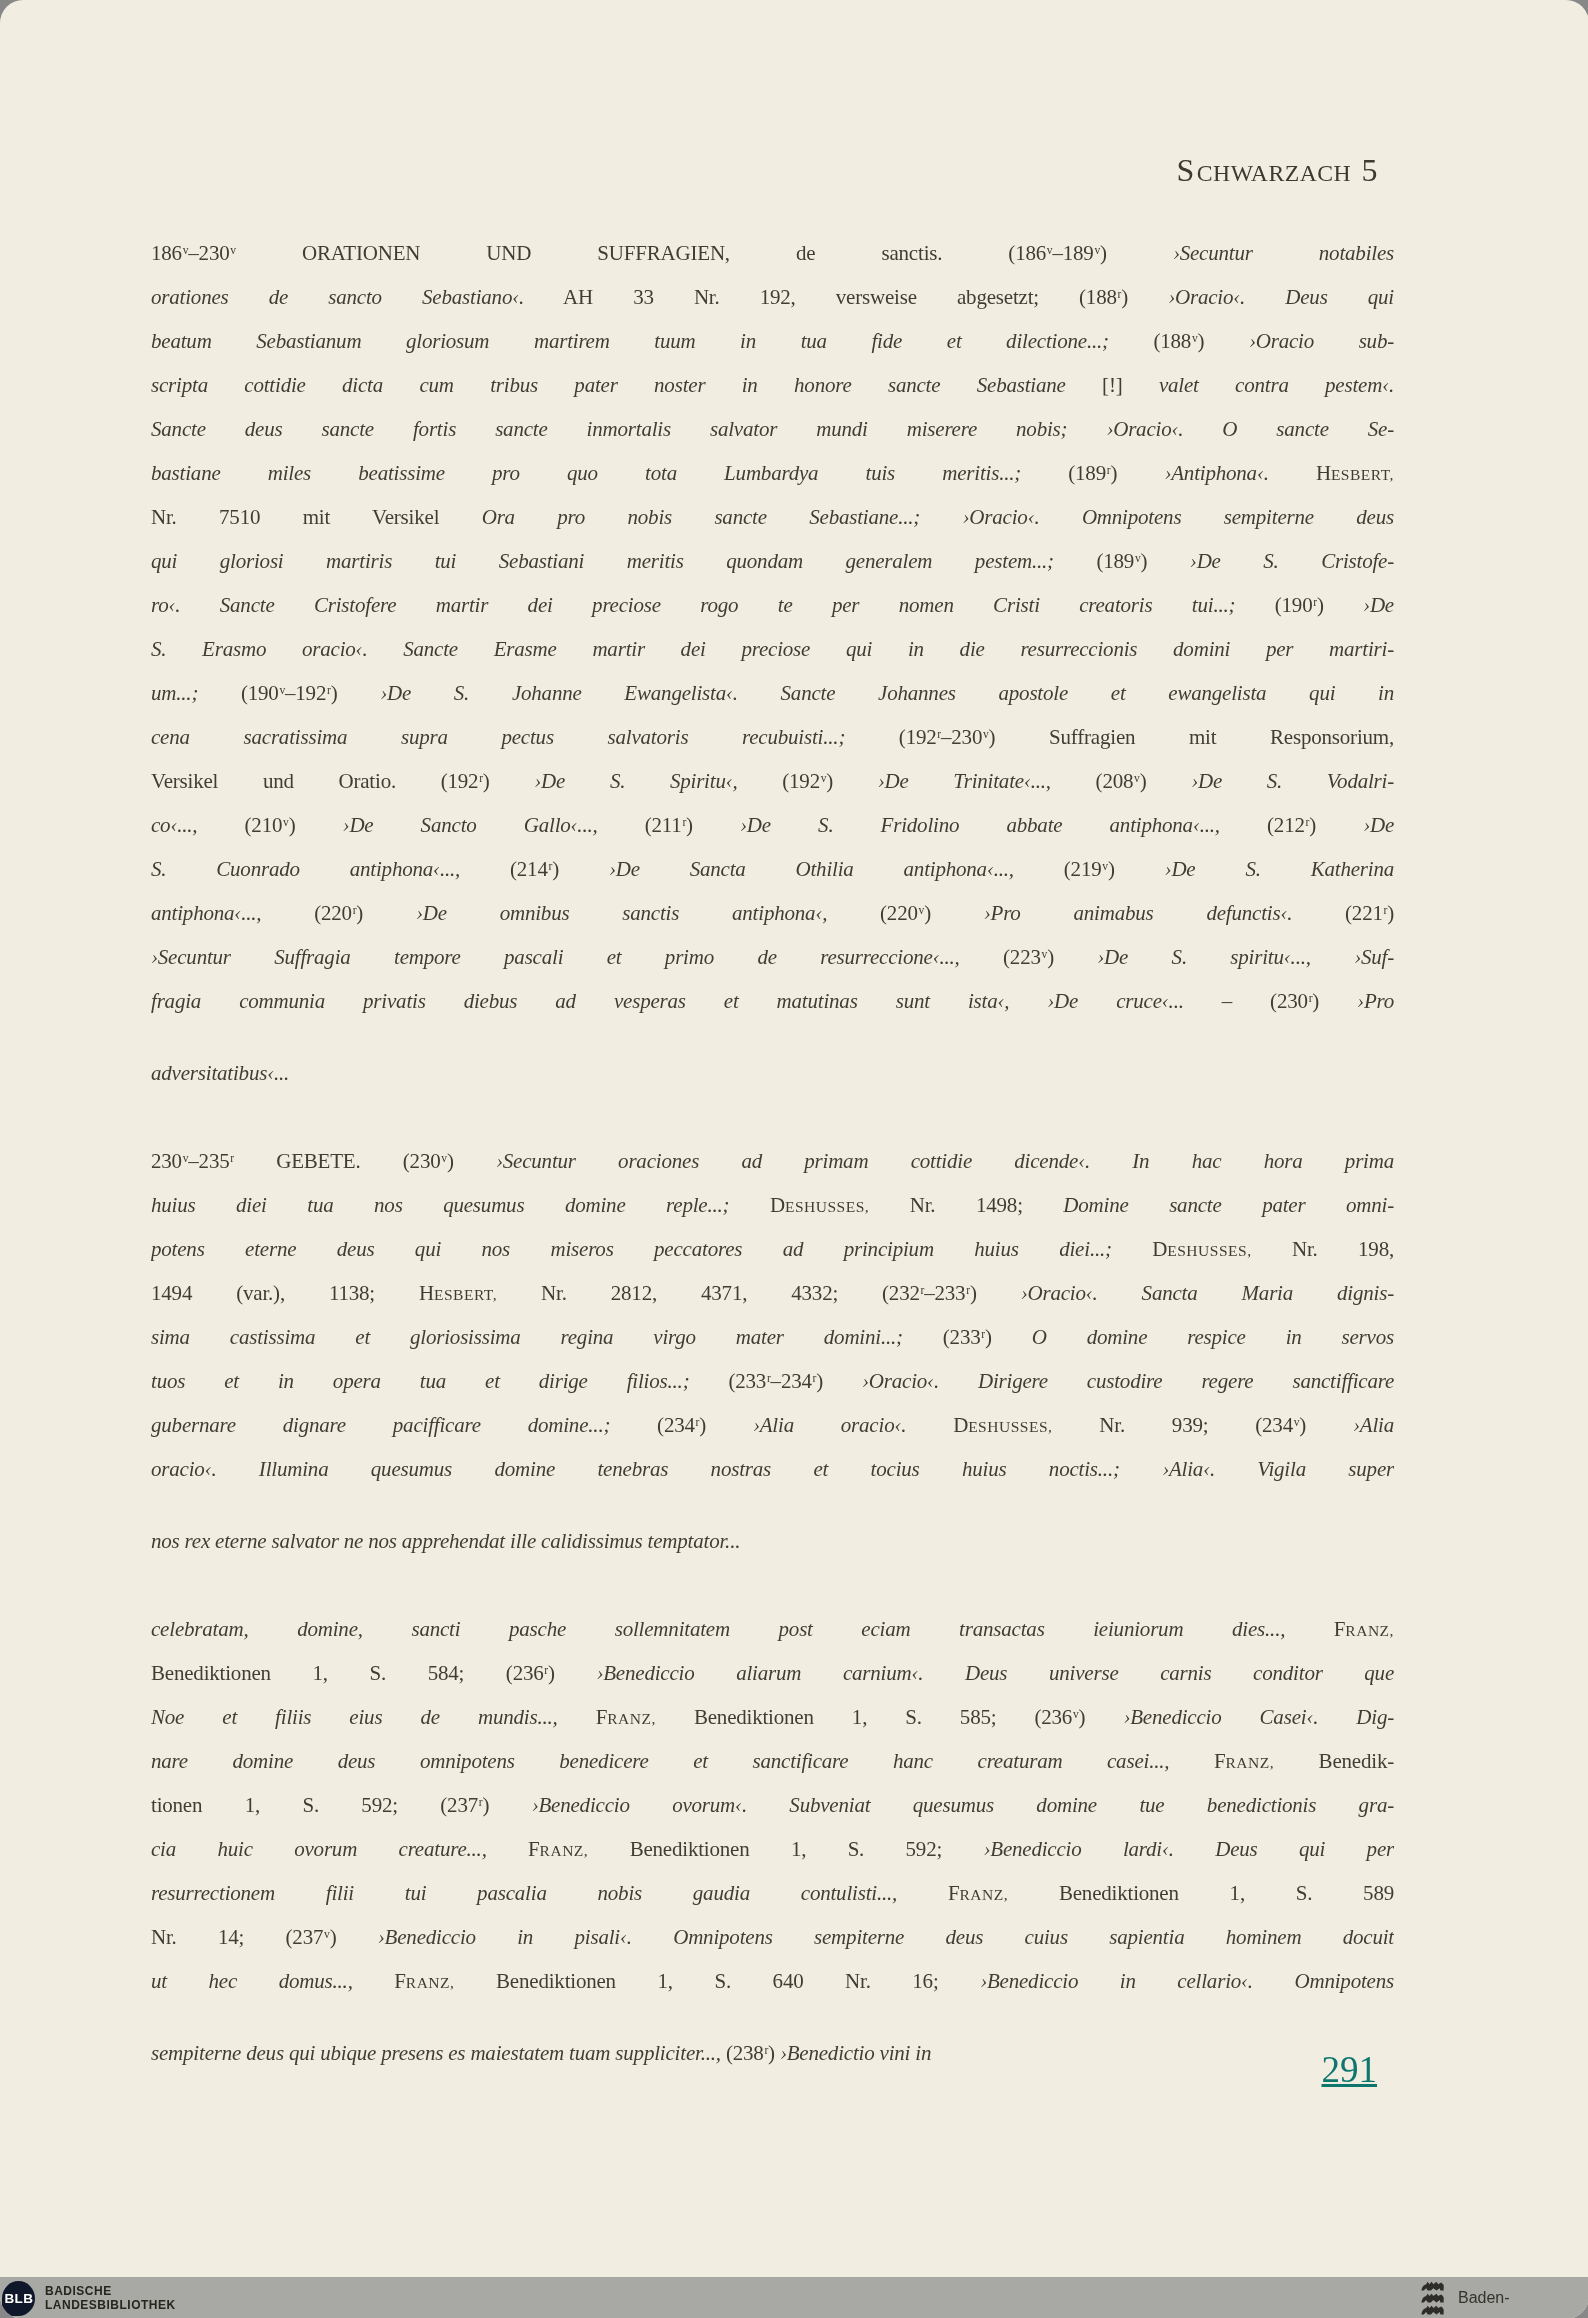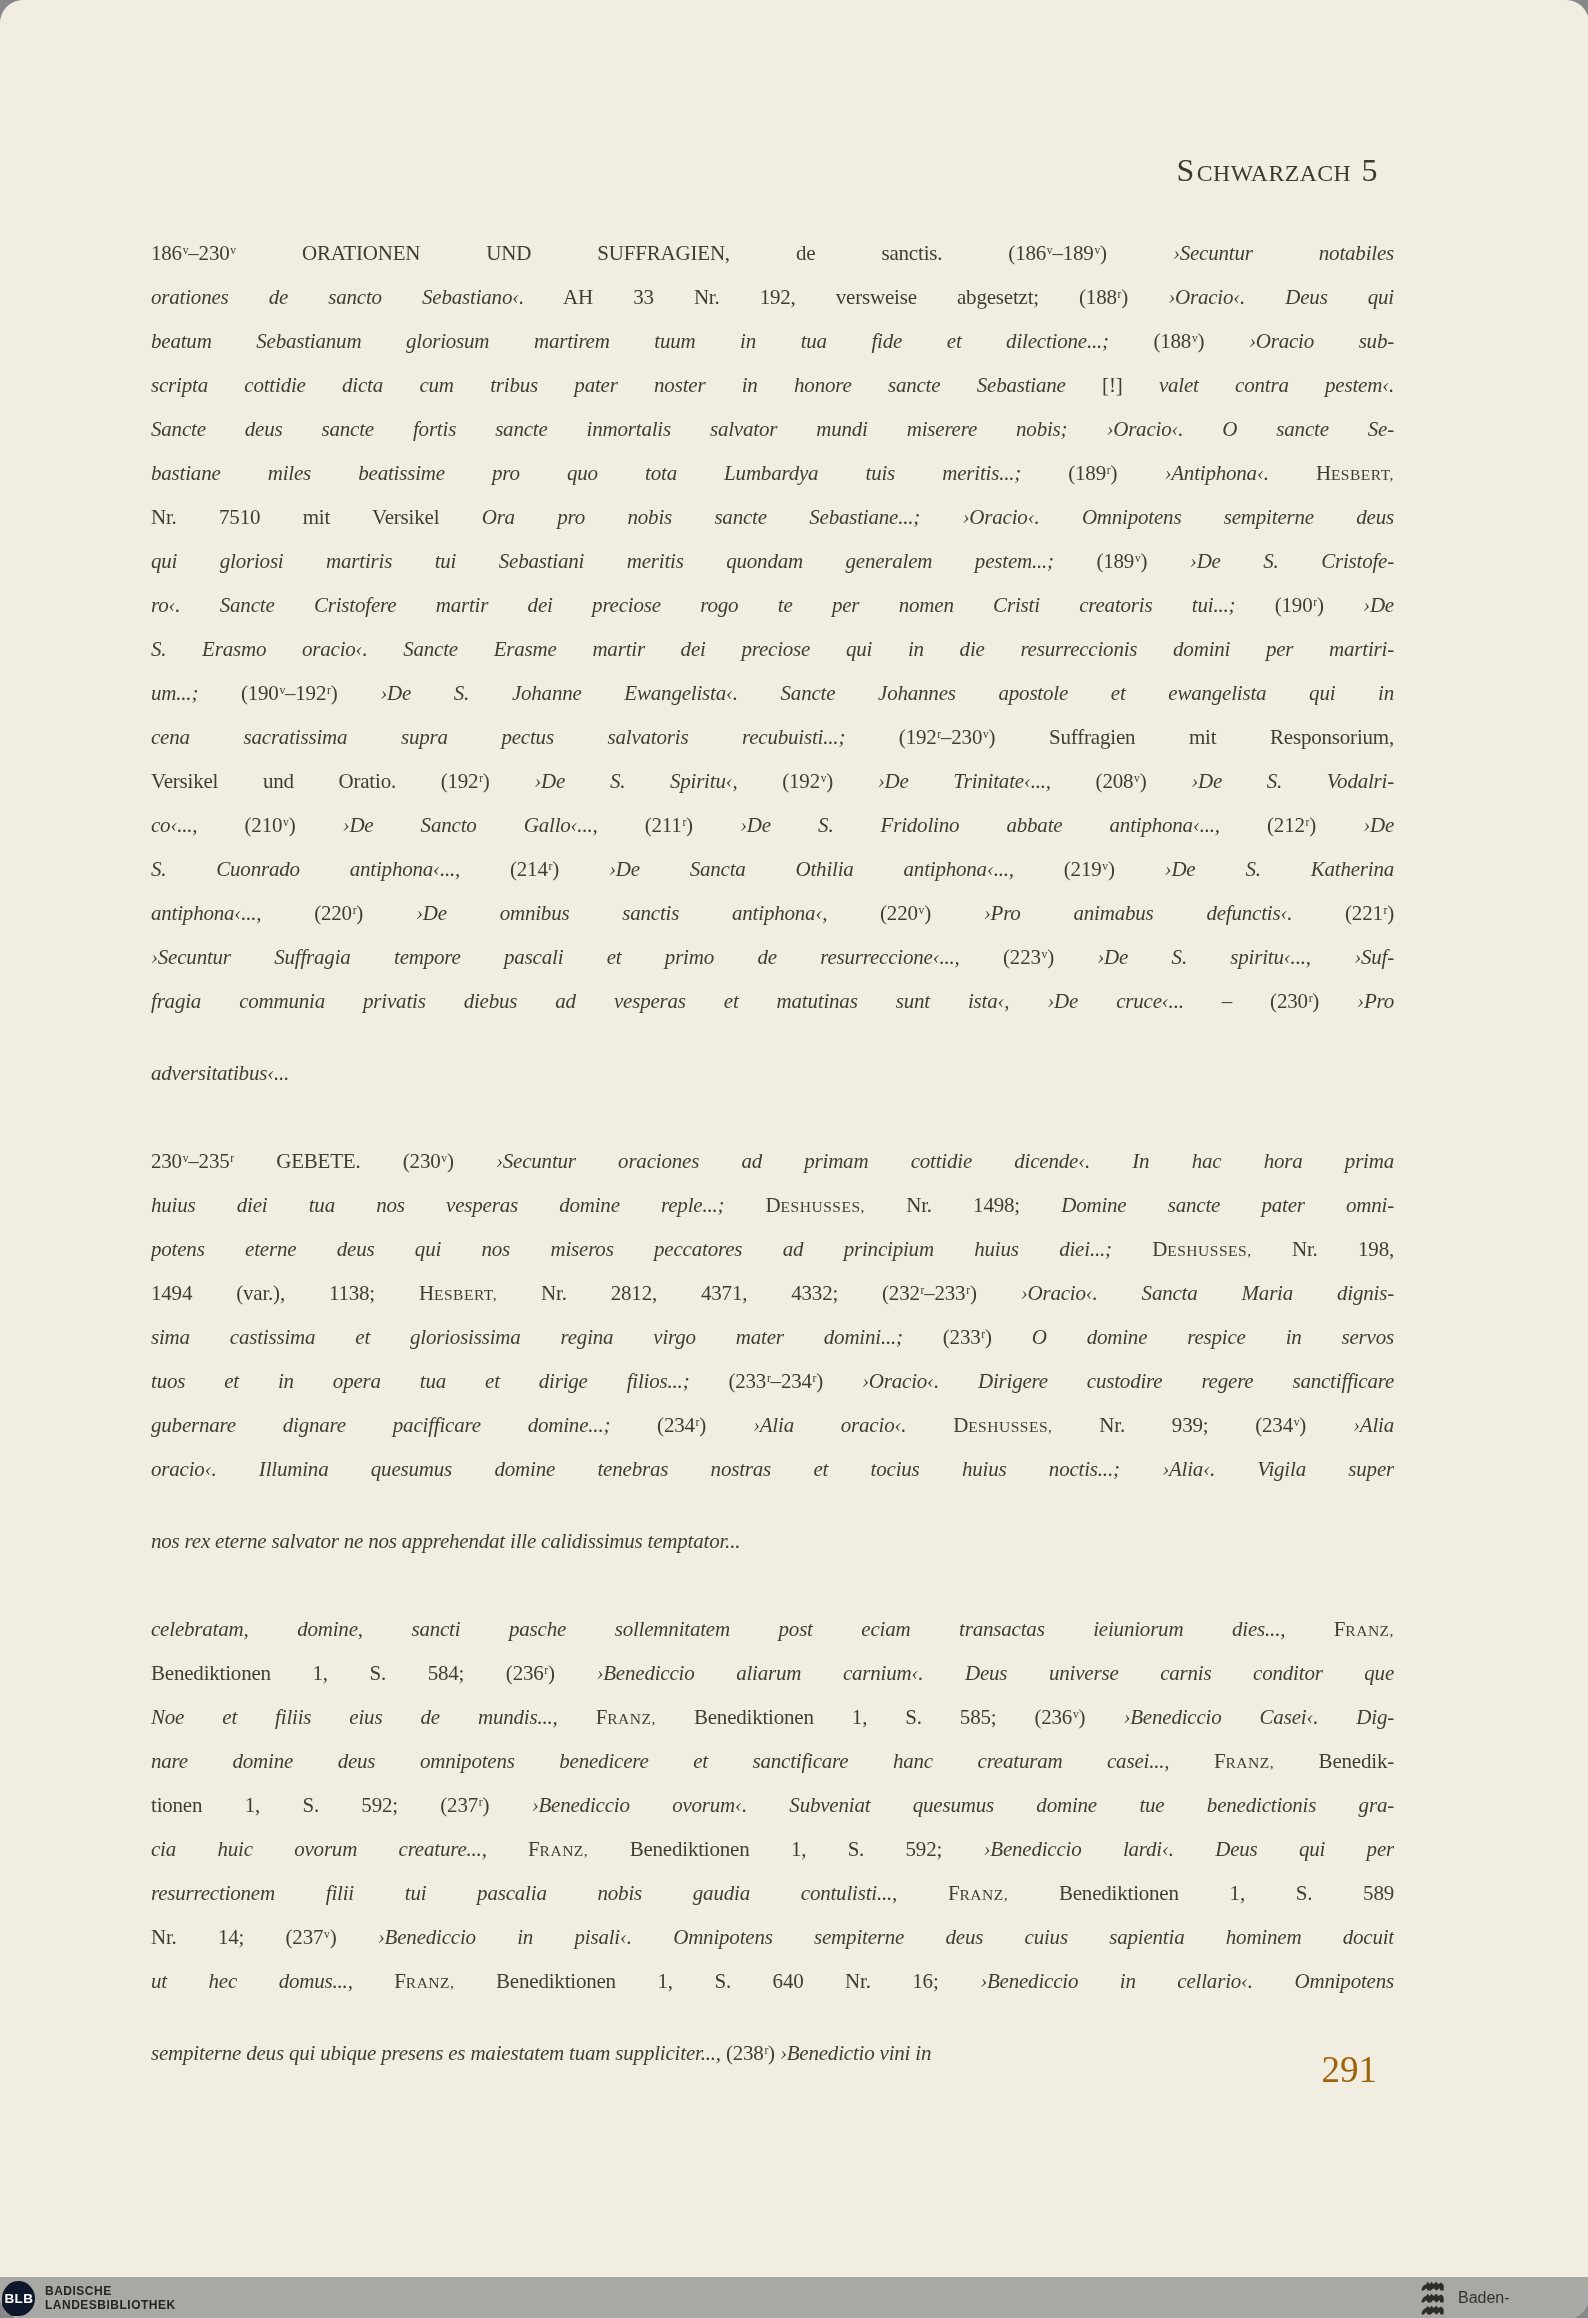--- a/index.html
+++ b/index.html
@@ -24,21 +24,21 @@
     height:44px;line-height:44px;overflow:hidden;
     text-align:justify;text-align-last:justify;
   }
   .line.lastline{text-align-last:left;margin-top:28px;}
   .seg-r{font-style:normal;}
   .seg-i{font-style:italic;}
   .seg-sup{font-size:0.55em;position:relative;top:-0.55em;margin-left:0.8px;}
   .seg-sc .sc-rest{font-size:0.74em;letter-spacing:0.5px;}
   .pagenum{
     position:absolute;left:151px;top:2048px;width:1226px;
-    text-align:right;font-size:37px;color:#a16207;
+    text-align:right;font-size:37px;color:#0f766e;text-decoration:underline;
   }
   .footer{
     position:absolute;left:0;top:2277px;width:1589px;height:42px;
     background:#a8a8a4;
     font-family:"Liberation Sans", sans-serif;
   }
   .blb-logo{
     position:absolute;left:2.4px;top:4px;width:33px;height:35px;
     background:#0f172a;border-radius:50% 50% 50% 4.8px;
     display:flex;align-items:center;justify-content:center;
@@ -78,21 +78,21 @@
         <div class="line"><span class="seg-r">Versikel und Oratio. (192</span><span class="seg-sup">r</span><span class="seg-r">) </span><span class="seg-i">›De S. Spiritu‹,</span><span class="seg-r"> (192</span><span class="seg-sup">v</span><span class="seg-r">) </span><span class="seg-i">›De Trinitate‹...,</span><span class="seg-r"> (208</span><span class="seg-sup">v</span><span class="seg-r">) </span><span class="seg-i">›De S. Vodalri-</span></div>
         <div class="line"><span class="seg-i">co‹...,</span><span class="seg-r"> (210</span><span class="seg-sup">v</span><span class="seg-r">) </span><span class="seg-i">›De Sancto Gallo‹...,</span><span class="seg-r"> (211</span><span class="seg-sup">r</span><span class="seg-r">) </span><span class="seg-i">›De S. Fridolino abbate antiphona‹...,</span><span class="seg-r"> (212</span><span class="seg-sup">r</span><span class="seg-r">) </span><span class="seg-i">›De</span></div>
         <div class="line"><span class="seg-i">S. Cuonrado antiphona‹...,</span><span class="seg-r"> (214</span><span class="seg-sup">r</span><span class="seg-r">) </span><span class="seg-i">›De Sancta Othilia antiphona‹...,</span><span class="seg-r"> (219</span><span class="seg-sup">v</span><span class="seg-r">) </span><span class="seg-i">›De S. Katherina</span></div>
         <div class="line"><span class="seg-i">antiphona‹...,</span><span class="seg-r"> (220</span><span class="seg-sup">r</span><span class="seg-r">) </span><span class="seg-i">›De omnibus sanctis antiphona‹,</span><span class="seg-r"> (220</span><span class="seg-sup">v</span><span class="seg-r">) </span><span class="seg-i">›Pro animabus defunctis‹.</span><span class="seg-r"> (221</span><span class="seg-sup">r</span><span class="seg-r">)</span></div>
         <div class="line"><span class="seg-i">›Secuntur Suffragia tempore pascali et primo de resurreccione‹...,</span><span class="seg-r"> (223</span><span class="seg-sup">v</span><span class="seg-r">) </span><span class="seg-i">›De S. spiritu‹..., ›Suf-</span></div>
         <div class="line"><span class="seg-i">fragia communia privatis diebus ad vesperas et matutinas sunt ista‹, ›De cruce‹...</span><span class="seg-r"> – (230</span><span class="seg-sup">r</span><span class="seg-r">) </span><span class="seg-i">›Pro</span></div>
         <div class="line lastline"><span class="seg-i">adversitatibus‹...</span></div>
       </div>
       <div class="para">
         <div class="line"><span class="seg-r">230</span><span class="seg-sup">v</span><span class="seg-r">–235</span><span class="seg-sup">r</span><span class="seg-r"> GEBETE. (230</span><span class="seg-sup">v</span><span class="seg-r">) </span><span class="seg-i">›Secuntur oraciones ad primam cottidie dicende‹. In hac hora prima</span></div>
-        <div class="line"><span class="seg-i">huius diei tua nos vesperas domine reple...; </span><span class="seg-sc">D<span class="sc-rest">ESHUSSES,</span></span><span class="seg-r"> Nr. 1498; </span><span class="seg-i">Domine sancte pater omni-</span></div>
+        <div class="line"><span class="seg-i">huius diei tua nos quesumus domine reple...; </span><span class="seg-sc">D<span class="sc-rest">ESHUSSES,</span></span><span class="seg-r"> Nr. 1498; </span><span class="seg-i">Domine sancte pater omni-</span></div>
         <div class="line"><span class="seg-i">potens eterne deus qui nos miseros peccatores ad principium huius diei...; </span><span class="seg-sc">D<span class="sc-rest">ESHUSSES,</span></span><span class="seg-r"> Nr. 198,</span></div>
         <div class="line"><span class="seg-r">1494 (var.), 1138; </span><span class="seg-sc">H<span class="sc-rest">ESBERT,</span></span><span class="seg-r"> Nr. 2812, 4371, 4332; (232</span><span class="seg-sup">r</span><span class="seg-r">–233</span><span class="seg-sup">r</span><span class="seg-r">) </span><span class="seg-i">›Oracio‹. Sancta Maria dignis-</span></div>
         <div class="line"><span class="seg-i">sima castissima et gloriosissima regina virgo mater domini...; </span><span class="seg-r">(233</span><span class="seg-sup">r</span><span class="seg-r">) </span><span class="seg-i">O domine respice in servos</span></div>
         <div class="line"><span class="seg-i">tuos et in opera tua et dirige filios...; </span><span class="seg-r">(233</span><span class="seg-sup">r</span><span class="seg-r">–234</span><span class="seg-sup">r</span><span class="seg-r">) </span><span class="seg-i">›Oracio‹. Dirigere custodire regere sanctifficare</span></div>
         <div class="line"><span class="seg-i">gubernare dignare pacifficare domine...; </span><span class="seg-r">(234</span><span class="seg-sup">r</span><span class="seg-r">) </span><span class="seg-i">›Alia oracio‹. </span><span class="seg-sc">D<span class="sc-rest">ESHUSSES,</span></span><span class="seg-r"> Nr. 939; (234</span><span class="seg-sup">v</span><span class="seg-r">) </span><span class="seg-i">›Alia</span></div>
         <div class="line"><span class="seg-i">oracio‹. Illumina quesumus domine tenebras nostras et tocius huius noctis...; ›Alia‹. Vigila super</span></div>
         <div class="line lastline"><span class="seg-i">nos rex eterne salvator ne nos apprehendat ille calidissimus temptator...</span></div>
       </div>
       <div class="para">
         <div class="line"><span class="seg-i">celebratam, domine, sancti pasche sollemnitatem post eciam transactas ieiuniorum dies..., </span><span class="seg-sc">F<span class="sc-rest">RANZ,</span></span></div>

